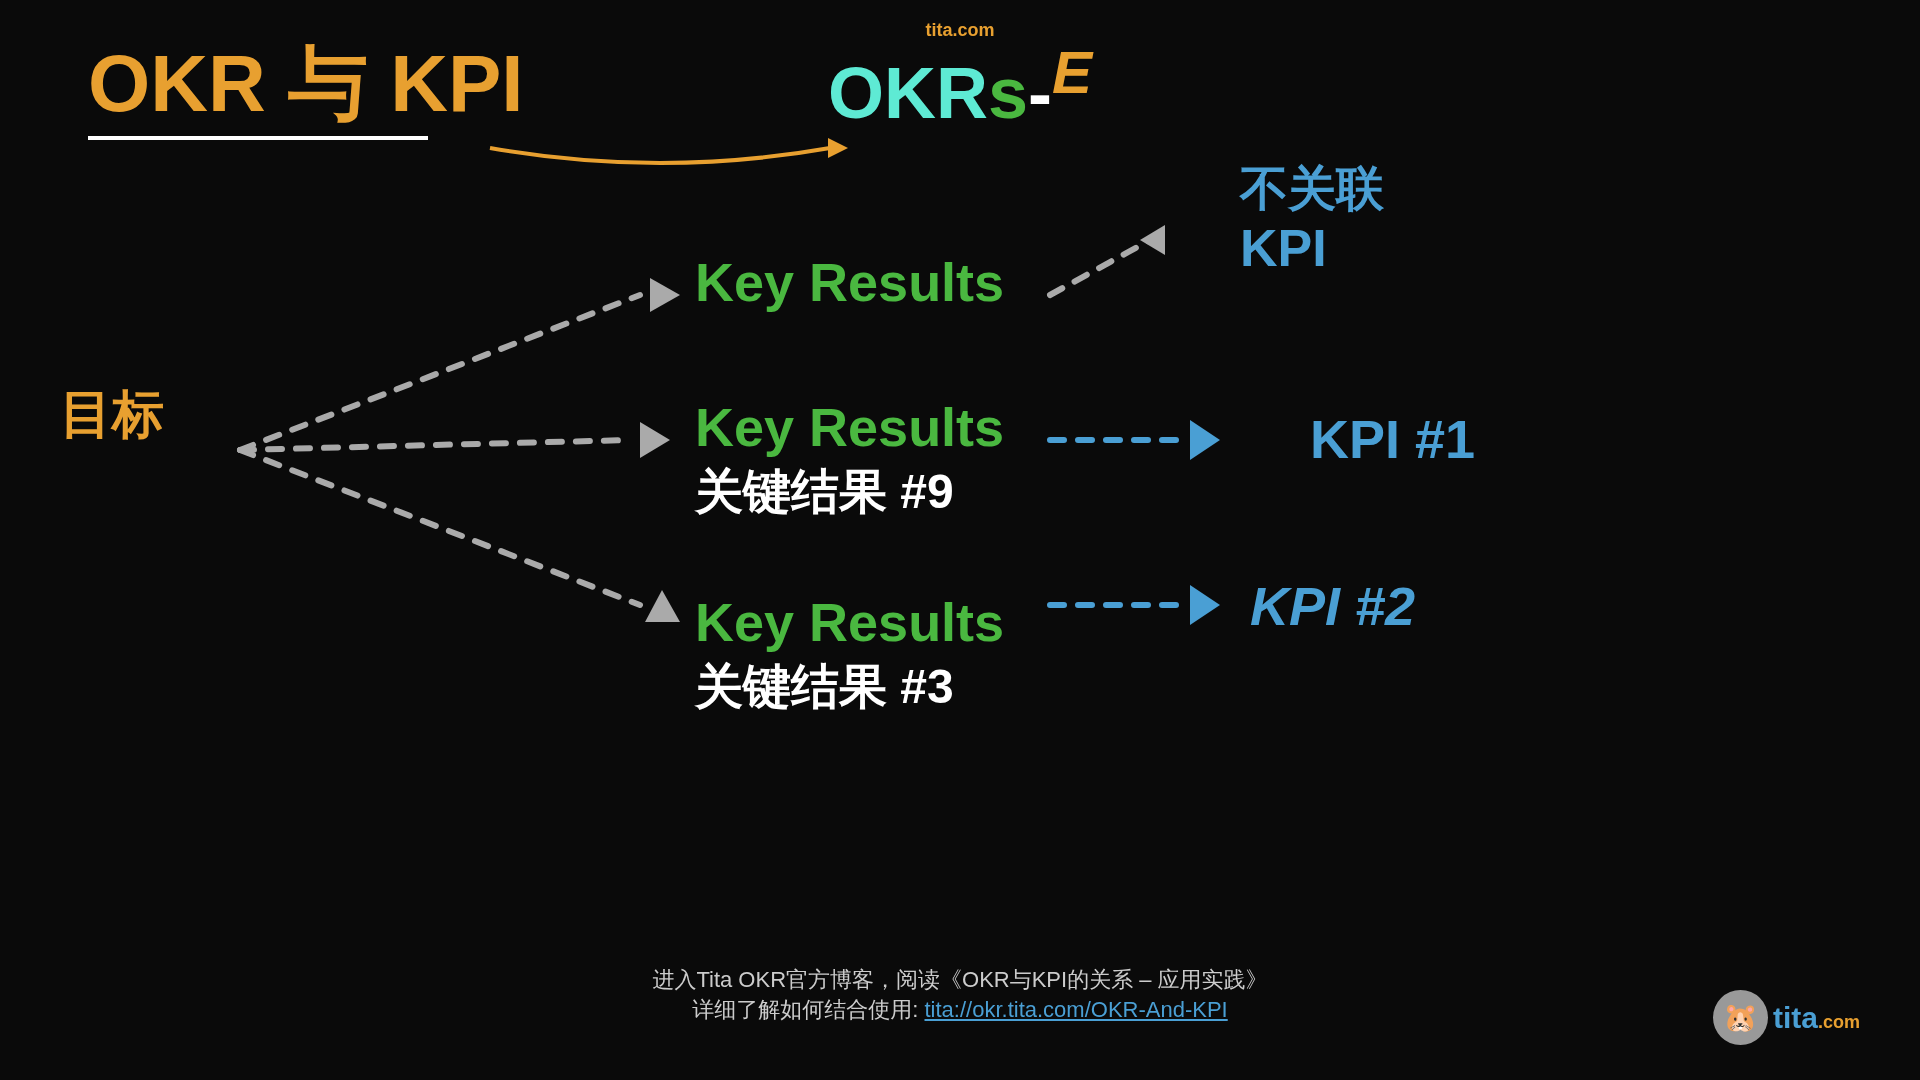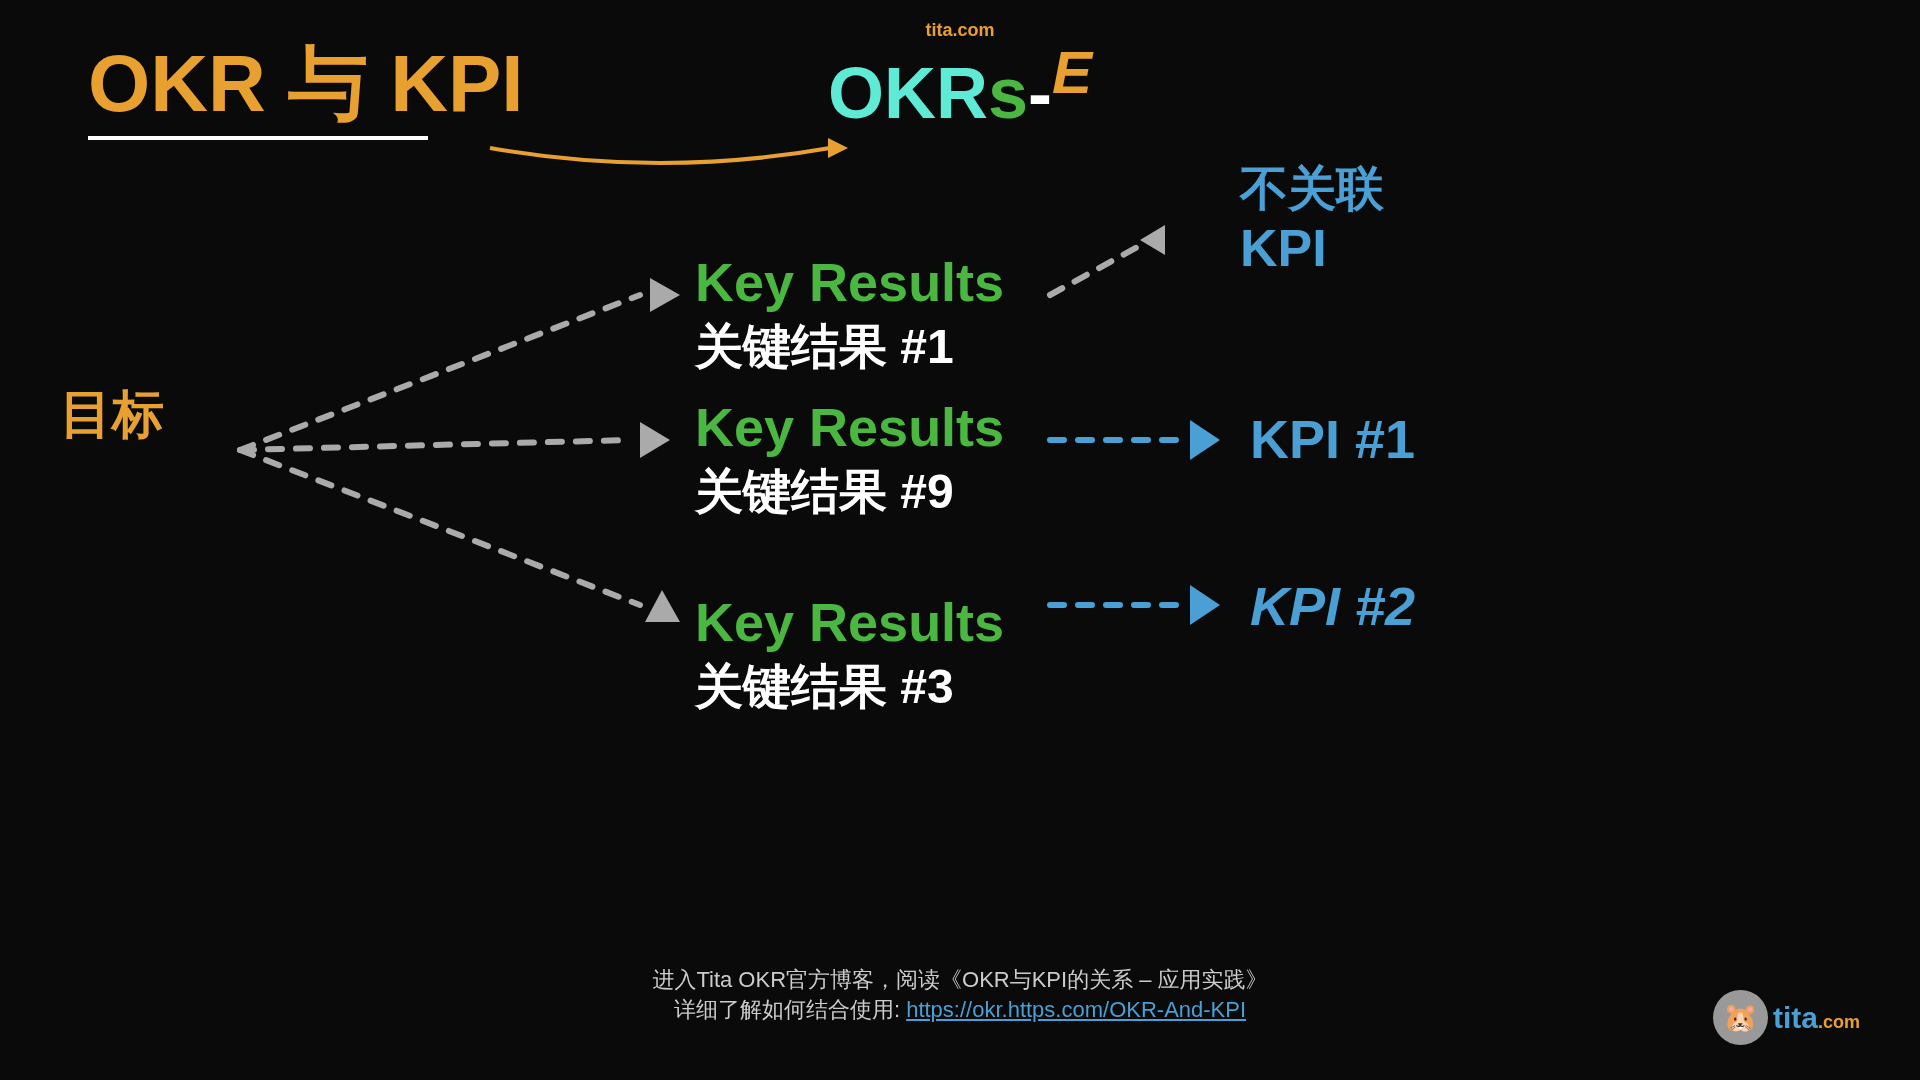--- a/index.html
+++ b/index.html
@@ -169,51 +169,50 @@
     <span class="ok">OKR</span><span class="rs">s</span><span class="dash">-</span><span class="e">E</span>
   </div>
 </div>
 
 <div class="objectives-label">
   <div class="objectives-zh">目标</div>
 </div>
 
 <div class="kr-box" style="top: 215px; left: 695px;">
   <div class="kr-en">Key Results</div>
-  <div class="kr-zh">关键结果 #1</div>
 </div>
 
 <div class="kr-box" style="top: 360px; left: 695px;">
   <div class="kr-en">Key Results</div>
   <div class="kr-zh">关键结果 #9</div>
 </div>
 
 <div class="kr-box" style="top: 555px; left: 695px;">
   <div class="kr-en">Key Results</div>
   <div class="kr-zh">关键结果 #3</div>
 </div>
 
 <div style="position:absolute; top:160px; left:1240px;">
   <div style="font-size:48px; font-weight:bold; color:#4a9fd4; line-height:1.2;">不关联</div>
   <div style="font-size:52px; font-weight:bold; color:#4a9fd4;">KPI</div>
 </div>
 
-<div style="position:absolute; top:408px; left:1250px;">
+<div style="position:absolute; top:408px; left:1310px;">
   <div class="kpi-label" style="position:relative; top:0; left:0;">KPI #1</div>
 </div>
 
 <div style="position:absolute; top:575px; left:1250px;">
   <div class="kpi-label" style="position:relative; top:0; left:0;font-style:italic;">KPI #2</div>
 </div>
 
 <div style="position:absolute; bottom:55px; left:50%; transform:translateX(-50%); text-align:center; white-space:nowrap;">
   <div style="font-size:22px; color:#ccc;">进入Tita OKR官方博客，阅读《OKR与KPI的关系 – 应用实践》</div>
   <div style="font-size:22px; color:#ccc;">
     <span>详细了解如何结合使用: </span>
-    <a href="#" style="color:#4a9fd4;">https://okr.https.com/OKR-And-KPI</a>
+    <a href="#" style="color:#4a9fd4;">tita://okr.tita.com/OKR-And-KPI</a>
   </div>
 </div>
 
 <div style="position:absolute; bottom:35px; right:60px; display:flex; align-items:center; gap:5px;">
 
   <div style="width:55px; height:55px; background:#999; border-radius:50%; display:flex; align-items:center; justify-content:center; font-size:28px;">🐹</div>
   <div style="font-size:30px; font-weight:bold; color:#4a9fd4;">
     <span style="color:#4a9fd4;">tita</span><span style="color:#e8a030; font-size:18px;">.com</span>
   </div>
 </div>

